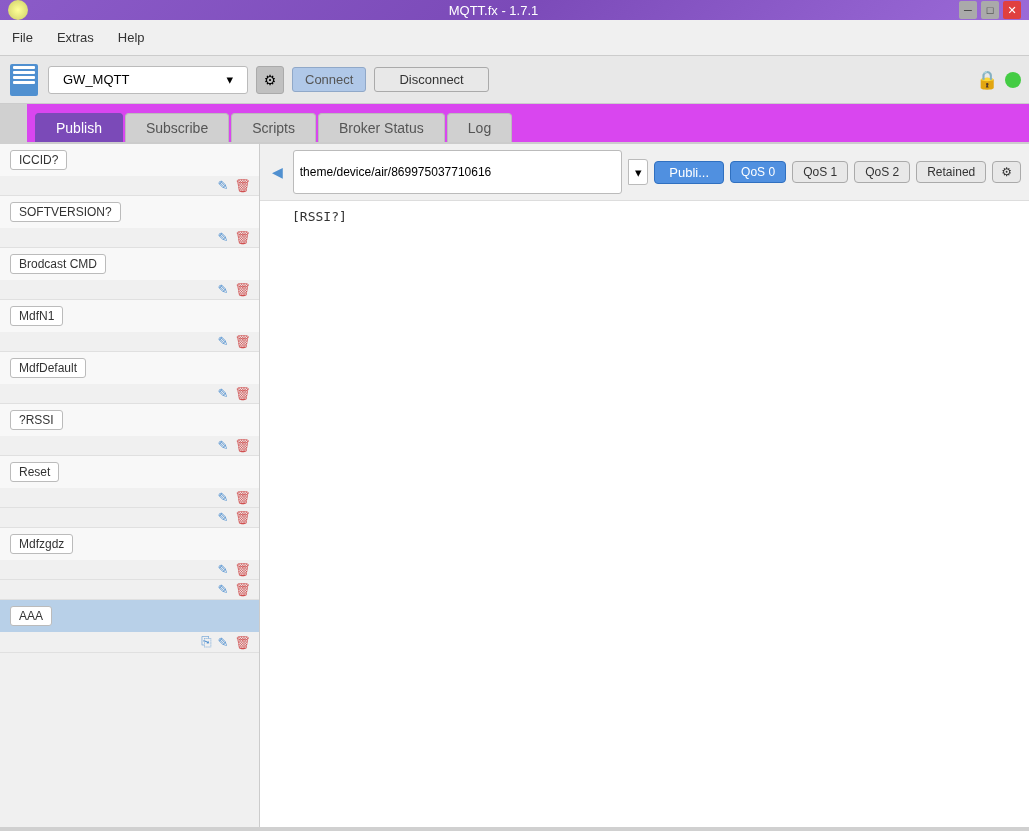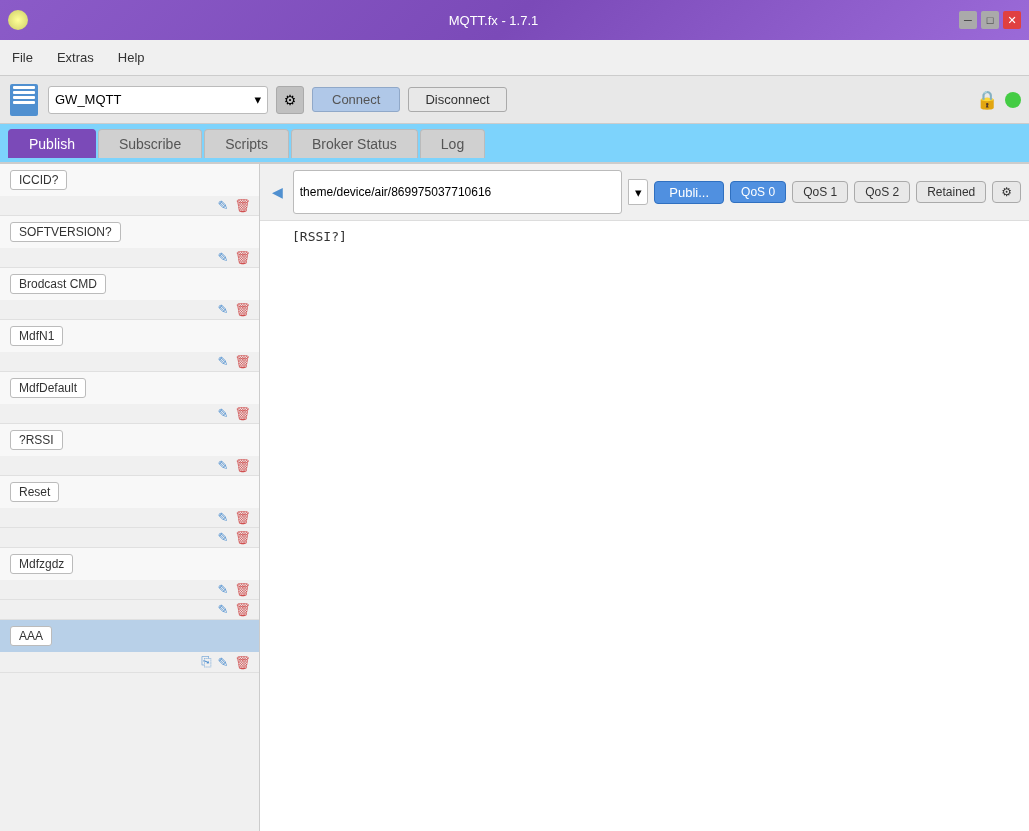--- a/index.html
+++ b/index.html
@@ -8,21 +8,21 @@
       font-size: 13px;
       background: #d0d0d0;
       width: 1029px;
       height: 831px;
       overflow: hidden;
     }
 
     
     .title-bar {
       background: linear-gradient(135deg, #8b5bc8 0%, #7b4ab8 50%, #9b6ad8 100%);
-      height: 40px;
+      height: 20px;
       display: flex;
       align-items: center;
       justify-content: space-between;
       padding: 0 8px;
       color: white;
     }
     .title-bar-logo {
       width: 20px;
       height: 20px;
       background: radial-gradient(circle, #ff9, #cc6);
@@ -100,54 +100,54 @@
       position: absolute;
       top: 2px;
       left: 3px;
       right: 3px;
       height: 3px;
       background: white;
       border-radius: 1px;
       box-shadow: 0 5px 0 white, 0 10px 0 white, 0 15px 0 white;
     }
     .connection-dropdown {
-      width: 220px;
+      width: 200px;
       height: 28px;
       border: 1px solid #bbb;
       border-radius: 3px;
       background: white;
-      padding: 0 6px;
+      padding: 0 14px;
       font-size: 13px;
       display: flex;
       align-items: center;
       justify-content: space-between;
     }
     .gear-btn {
       width: 28px;
       height: 28px;
       background: #c0c0c0;
       border: 1px solid #aaa;
       border-radius: 3px;
       cursor: pointer;
       display: flex;
       align-items: center;
       justify-content: center;
       font-size: 14px;
     }
     .btn-connect {
-      padding: 4px 19px;
+      padding: 4px 12px;
       background: #b0c8e8;
       border: 1px solid #90a8c8;
       border-radius: 3px;
       cursor: pointer;
       font-size: 13px;
       color: #555;
     }
     .btn-disconnect {
-      padding: 4px 16px;
+      padding: 4px 24px;
       background: #e8e8e8;
       border: 1px solid #aaa;
       border-radius: 3px;
       cursor: pointer;
       font-size: 13px;
       color: #333;
     }
     .toolbar-spacer { flex: 1; }
     .status-icons {
       display: flex;
@@ -160,26 +160,27 @@
     }
     .status-dot {
       width: 16px;
       height: 16px;
       background: #44cc44;
       border-radius: 50%;
     }
 
     
     .tab-bar {
-      background: #7dd3fc;
+      background: #d946ef;
       height: 40px;
       display: flex;
-      align-items: center;
+      align-items: flex-end;
       padding: 0 8px;
       border-bottom: 2px solid #ccc;
+      margin-left: 27px;
     }
     .tab {
       padding: 6px 20px;
       cursor: pointer;
       border-radius: 4px 4px 0 0;
       font-size: 14px;
       color: #555;
       background: #d0d0d0;
       border: 1px solid #bbb;
       border-bottom: none;

